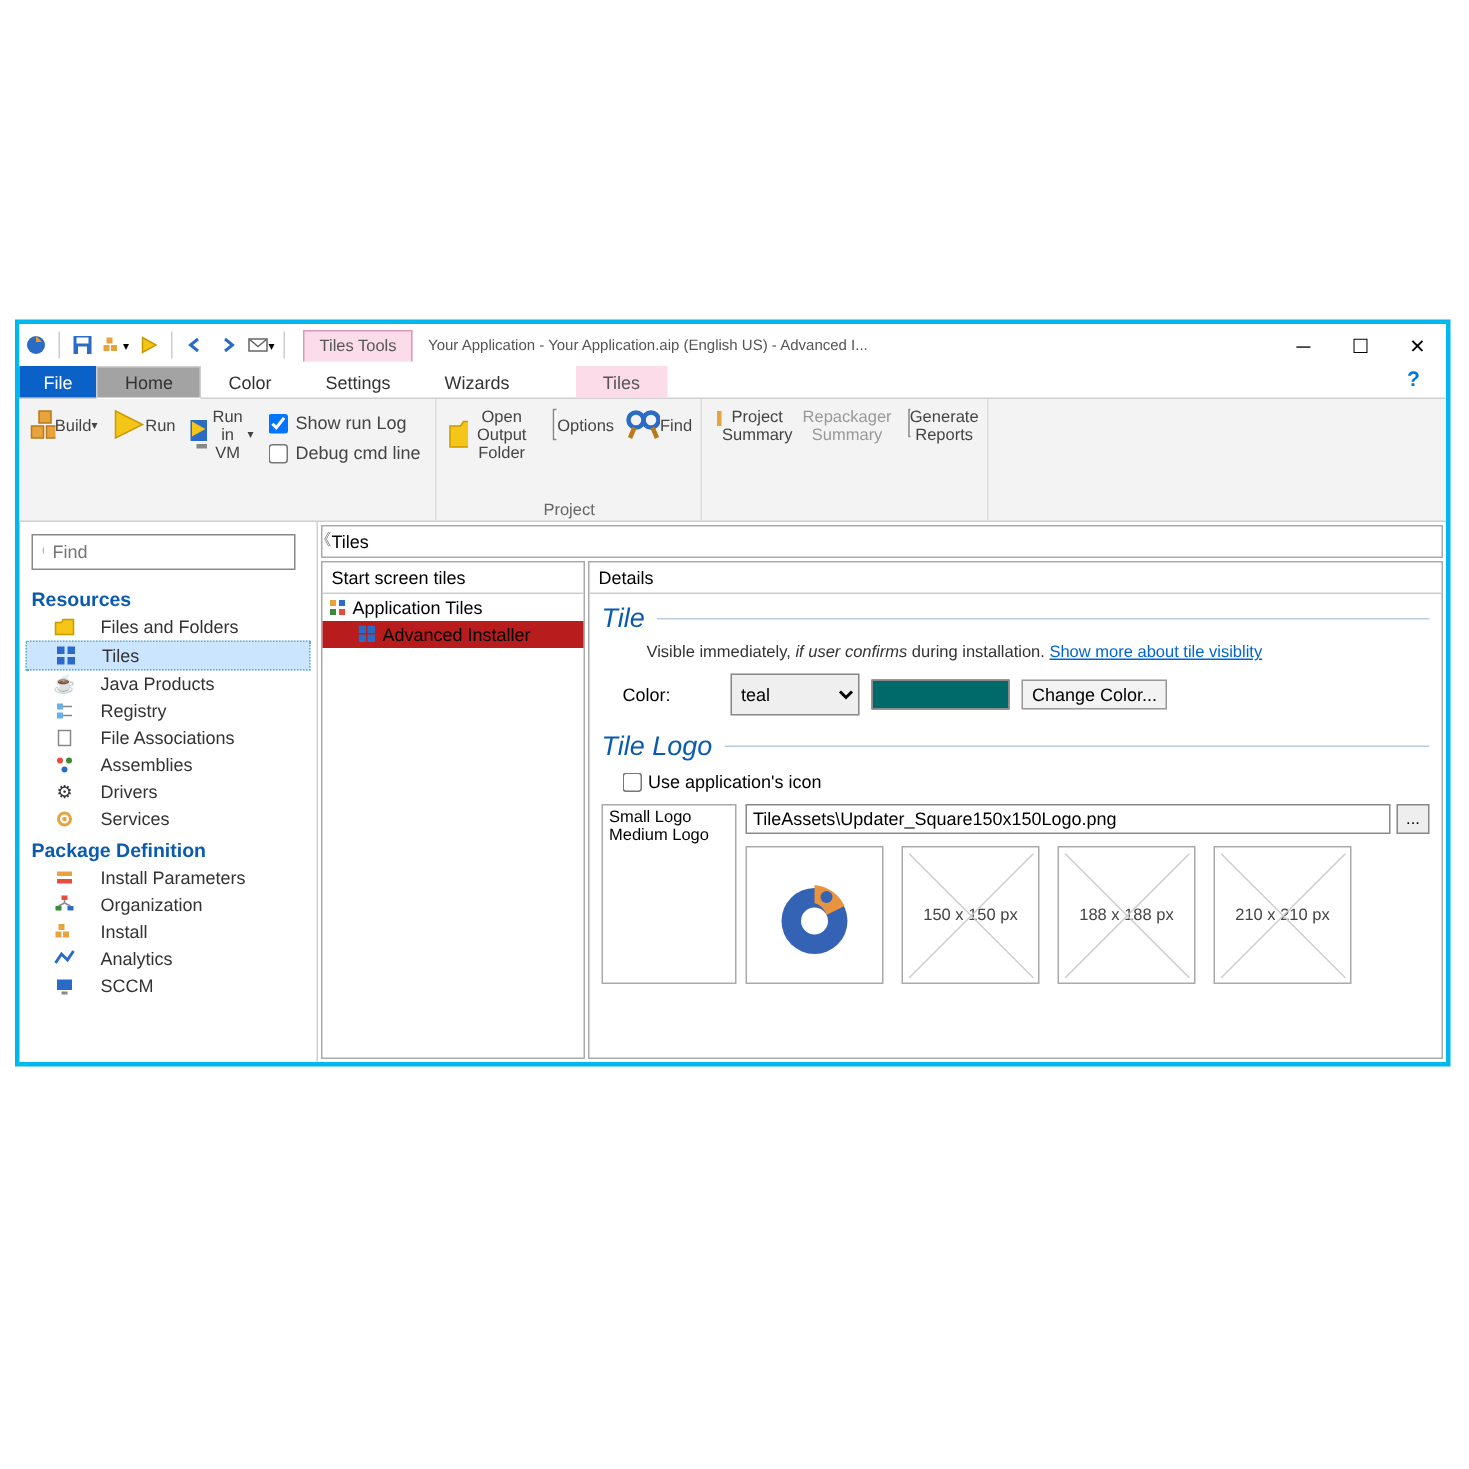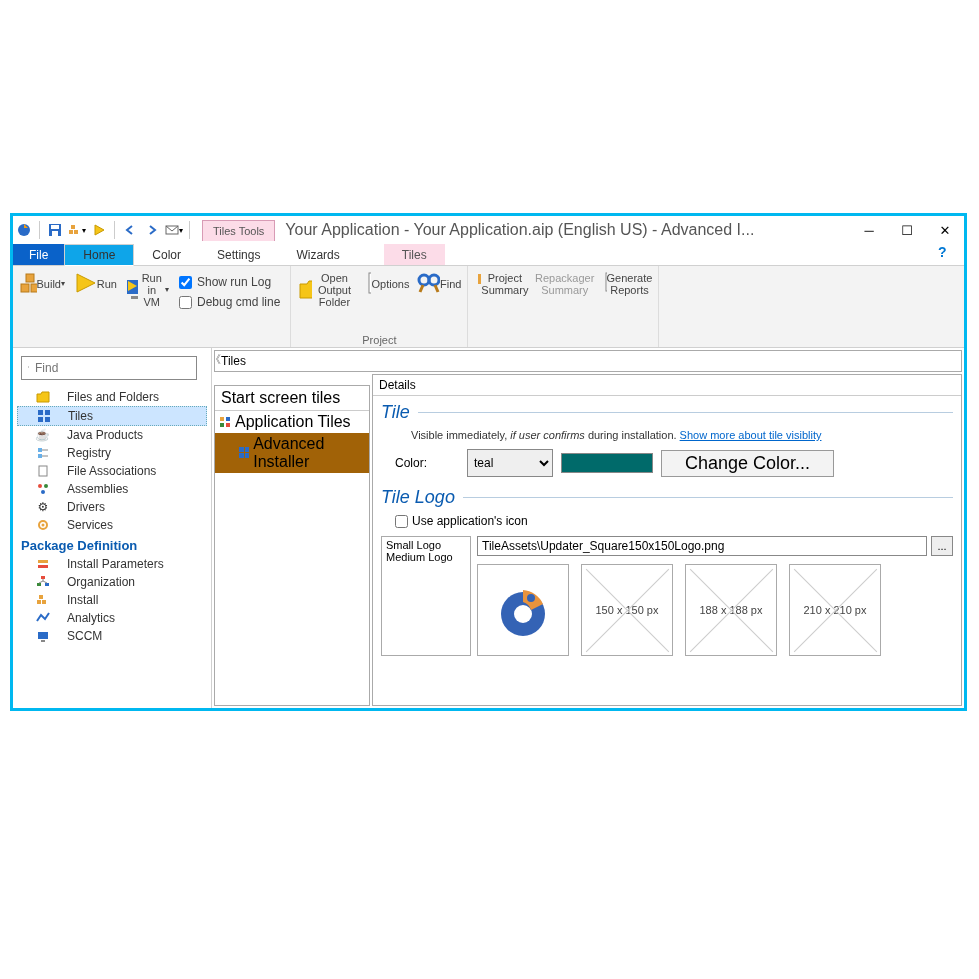--- a/index.html
+++ b/index.html
@@ -3,28 +3,28 @@
 <meta charset="utf-8">
 <style>
 * { box-sizing: border-box; margin: 0; padding: 0; font-family: "Segoe UI", Tahoma, sans-serif; }
 body { background: #fff; width: 979px; height: 979px; position: relative; }
 .window { position: absolute; top: 213px; left: 10px; width: 957px; height: 498px; border: 3px solid #00b8f0; background: #fff; }
 .titlebar { height: 28px; display: flex; align-items: center; background: #fff; }
 .qat { display: flex; align-items: center; padding: 0 2px; gap: 4px; height: 100%; }
 .qat-item { width: 18px; height: 18px; display: flex; align-items: center; justify-content: center; cursor: pointer; }
 .qat-sep { width: 1px; height: 18px; background: #ccc; margin: 0 2px; }
 .tiles-tools { margin-left: 8px; padding: 4px 10px; background: #fcdce8; border: 1px solid #d89bb5; border-bottom: none; font-size: 11px; color: #555; }
-.title-text { margin-left: 10px; font-size: 16px; color: #555; flex: 1; }
+.title-text { margin-left: 10px; font-size: 10px; color: #555; flex: 1; }
 .win-controls { display: flex; }
 .win-btn { width: 38px; height: 28px; display: flex; align-items: center; justify-content: center; cursor: pointer; font-size: 13px; }
 .help-btn { width: 26px; color: #0078d4; font-weight: bold; font-size: 14px; }
 .ribbon-tabs { height: 22px; display: flex; align-items: stretch; border-bottom: 1px solid #d0d0d0; font-size: 12px; }
 .file-tab { background: #0a62c9; color: #fff; padding: 3px 16px; display:flex; align-items:center; cursor: pointer; }
 .rtab { padding: 3px 18px; color: #333; display:flex; align-items:center; cursor: pointer; }
-.rtab.active { background: #0ea5e9; border: 1px solid #d0d0d0; border-bottom: 1px solid #fff; margin-bottom: -1px; }
+.rtab.active { background: #a3a3a3; border: 1px solid #d0d0d0; border-bottom: 1px solid #fff; margin-bottom: -1px; }
 .rtab.tiles-ctx { background: #fcdce8; color: #555; }
 .ribbon { background: #f3f3f3; border-bottom: 1px solid #d0d0d0; height: 82px; display: flex; font-size: 11px; color: #444; }
 .rgroup { border-right: 1px solid #dcdcdc; padding: 2px 6px 0; display: flex; flex-direction: column; }
 .rgroup-content { flex: 1; display: flex; align-items: flex-start; gap: 6px; }
 .rgroup-label { text-align: center; font-size: 11px; color: #666; padding-bottom: 1px; }
 .big-btn { display: flex; flex-direction: row; align-items: center; width: 46px; padding: 2px 0; cursor: pointer; }
 .big-btn span { text-align: center; font-size: 11px; line-height: 1.1; margin-top: 2px; }
 .big-icon { width: 30px; height: 26px; }
 .chk-row { display: flex; align-items: center; gap: 5px; padding: 3px 4px; font-size: 12px; }
 .chk-row input { width: 13px; height: 13px; }
@@ -33,33 +33,33 @@
 .collapse-handle { position: absolute; right: -10px; top: 4px; font-size: 11px; color: #666; cursor: pointer; }
 .search-box { display: flex; align-items: center; border: 1px solid #888; height: 24px; padding: 0 6px; margin: 4px 10px 8px 4px; gap: 6px; }
 .search-box input { border: none; outline: none; flex: 1; font-size: 12px; }
 .tree-header { color: #0a5bb0; font-weight: 600; font-size: 13px; padding: 4px 4px 2px; }
 .tree-item { display: flex; align-items: center; gap: 16px; padding: 1px 4px 1px 18px; font-size: 12px; cursor: pointer; color: #333; }
 .tree-item.selected { background: #cce5ff; border: 1px dotted #6ab; }
 .nicon { width: 16px; height: 16px; display:flex; align-items:center; justify-content:center; }
 .content { flex: 1; display: flex; flex-direction: column; }
 .tiles-label { border: 1px solid #aaa; margin: 2px; padding: 3px 6px; font-size: 12px; }
 .split { display: flex; flex: 1; }
-.start-panel { width: 156px; border: 1px solid #aaa; margin: 11px 2px 2px; font-size: 16px; }
+.start-panel { width: 176px; border: 1px solid #aaa; margin: 0 2px 2px; font-size: 12px; }
 .panel-header { border-bottom: 1px solid #ccc; padding: 3px 6px; }
 .tree-row { display: flex; align-items: center; gap: 4px; padding: 2px 4px; }
-.tree-row.sub { padding-left: 24px; background: #a16207; }
+.tree-row.sub { padding-left: 24px; background: #b91c1c; }
 .details-panel { flex: 1; border: 1px solid #aaa; margin: 0 2px 2px 0; font-size: 12px; overflow: hidden; }
 .section-title { color: #0a5bb0; font-size: 18px; padding: 6px 8px 2px; display: flex; align-items: center; gap: 8px; font-style: italic; }
 .section-title .line { flex: 1; height: 1px; background: #b8cde0; }
 .field-row { padding: 4px 8px 4px 22px; display: flex; align-items: center; gap: 8px; }
 .visibility-text { font-size: 11px; color: #333; }
 .link { color: #0066cc; text-decoration: underline; cursor: pointer; }
 select { border: 1px solid #888; font-size: 12px; padding: 5px 2px; width: 86px; }
 .color-swatch { width: 92px; height: 20px; background: #006a6a; border: 1px solid #888; }
-.btn { border: 1px solid #999; background: #f3f3f3; padding: 2px 23px; font-size: 18px; cursor: pointer; text-align: center; }
+.btn { border: 1px solid #999; background: #f3f3f3; padding: 2px 6px; font-size: 12px; cursor: pointer; text-align: center; }
 .logo-area { display: flex; gap: 6px; padding: 4px 8px; }
 .logo-sizes { border: 1px solid #aaa; width: 90px; padding: 2px 4px; font-size: 11px; }
 .logo-right { flex: 1; }
 .path-row { display: flex; gap: 4px; margin-bottom: 8px; }
 .path-input { flex: 1; border: 1px solid #888; padding: 2px 4px; font-size: 12px; }
 .browse-btn { width: 22px; border: 1px solid #888; background: #eee; cursor: pointer; font-size: 11px; }
 .thumbs { display: flex; gap: 12px; }
 .thumb { width: 92px; height: 92px; border: 1px solid #aaa; display: flex; align-items: center; justify-content: center; font-size: 11px; color: #444; position: relative; }
 .thumb.placeholder::before, .thumb.placeholder::after { content: ''; position: absolute; width: 130%; height: 1px; background: #ccc; top: 50%; left: -15%; }
 .thumb.placeholder::before { transform: rotate(45deg); }
@@ -242,20 +242,21 @@
   <div class="body-area">
     <div class="left-panel">
       <div class="collapse-handle">《</div>
       <div class="search-box">
         <svg width="12" height="12">
             <circle cx="5" cy="5" r="4" fill="none" stroke="#666"></circle>
             <line x1="8" y1="8" x2="11" y2="11" stroke="#666"></line>
           </svg>
         <input type="text" placeholder="Find" style="">
       </div>
+      <div class="tree-header">Resources</div>
       <div class="tree-item">
           <span class="nicon">
             <svg width="14" height="14">
               <path d="M1 4 L5 4 L6 2 L13 2 L13 12 L1 12 Z" fill="#f5c518" stroke="#c99a00"></path>
             </svg>
           </span>
           <span>Files and Folders</span>
         </div>
       <div class="tree-item selected">
           <span class="nicon">

